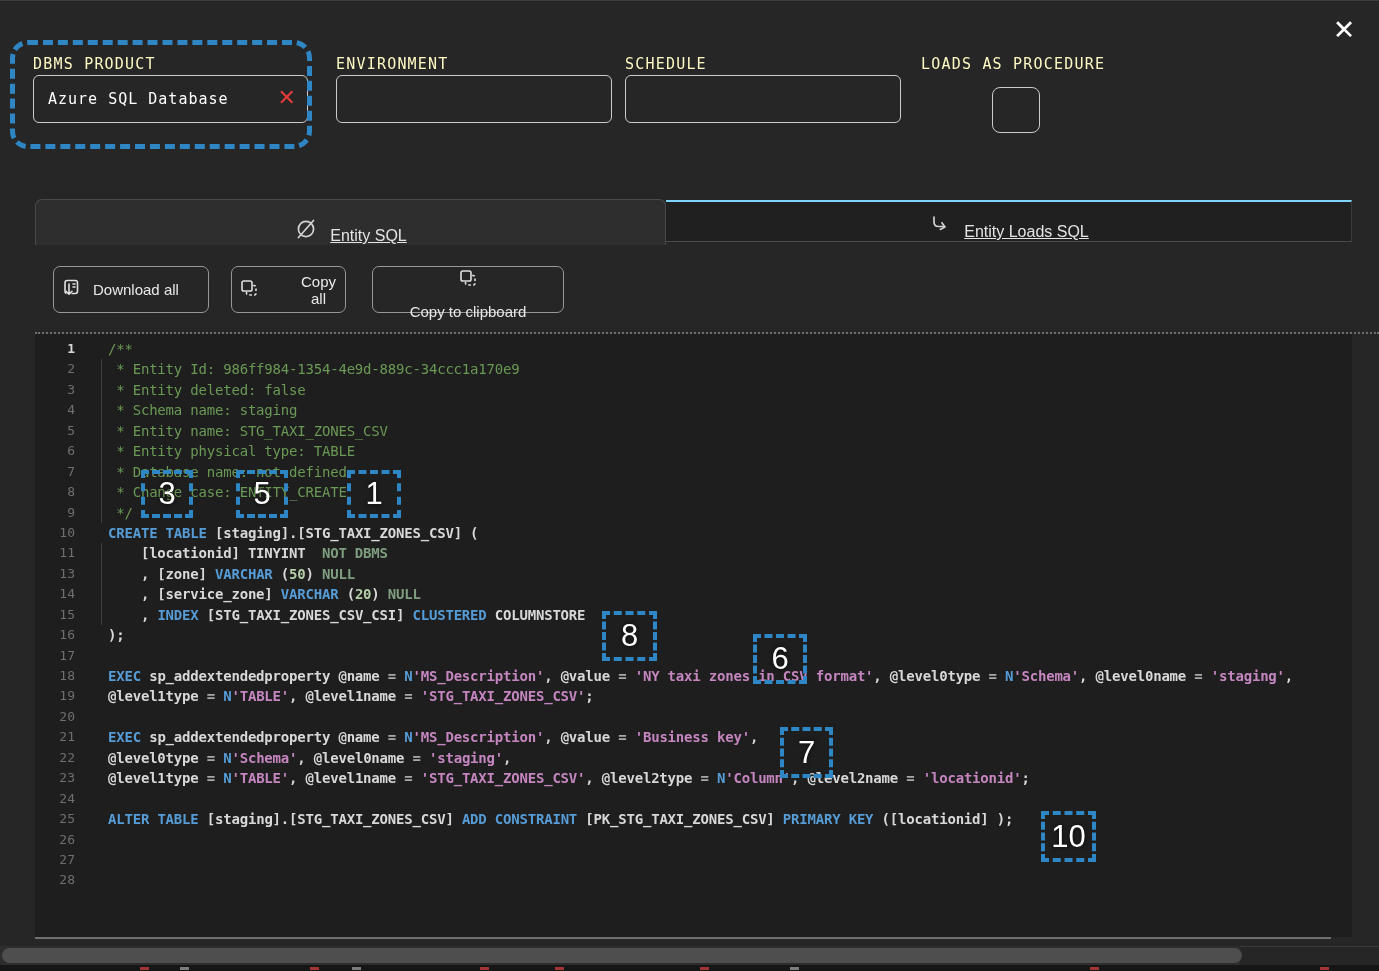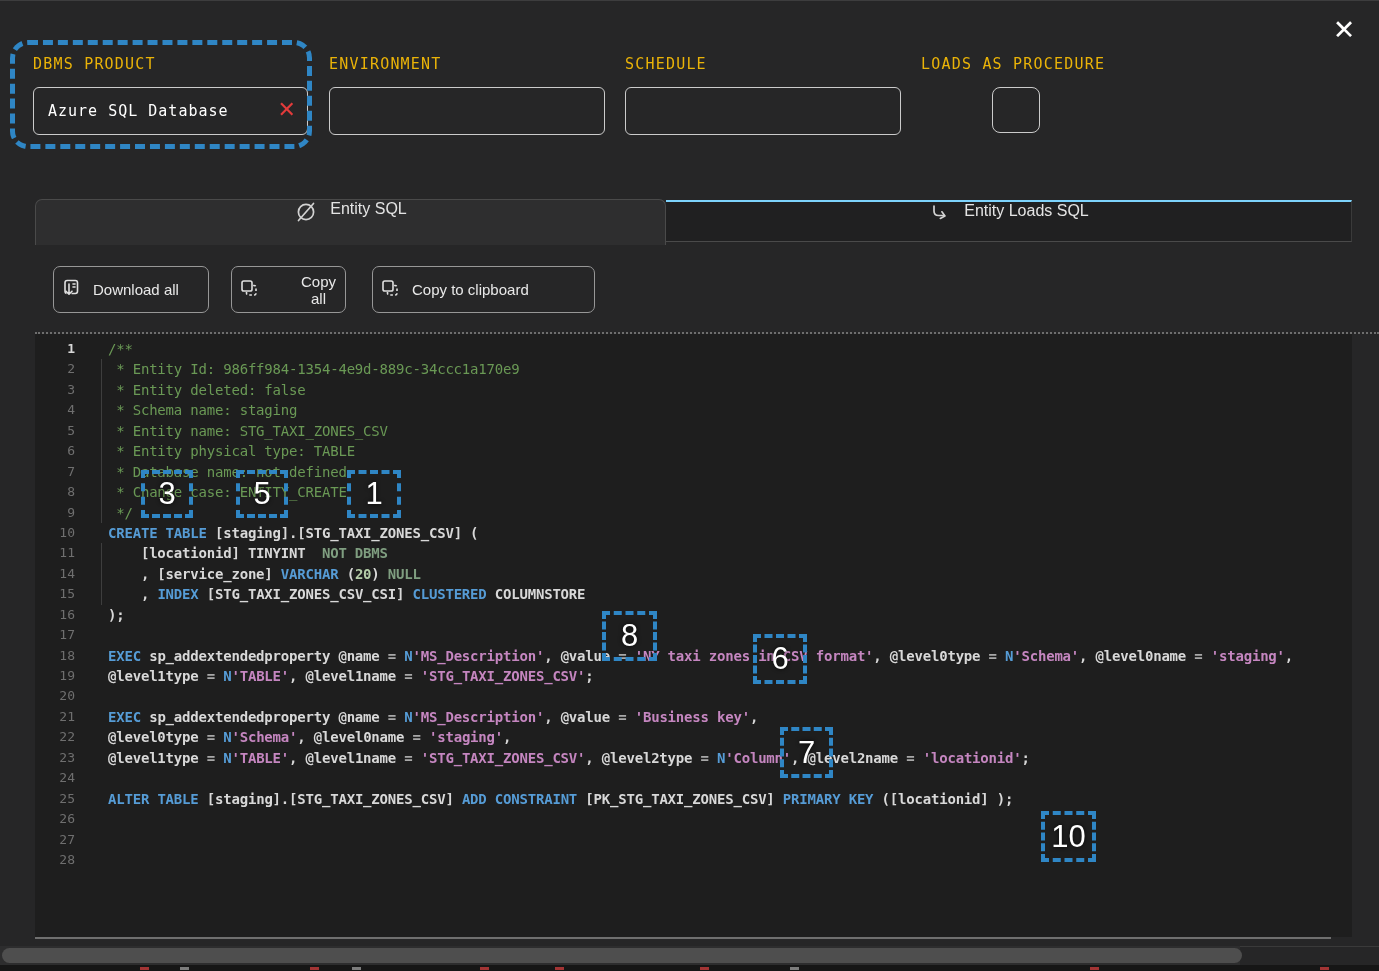--- a/index.html
+++ b/index.html
@@ -7,53 +7,53 @@
           font-family:"Liberation Sans",sans-serif;}
   .top-hairline{position:absolute;left:0;top:0;width:1379px;height:1px;background:#3d3d3e;}
 
   
   .close{position:absolute;left:1326px;top:12px;width:36px;height:36px;background:none;border:none;
          color:#fff;font-size:27px;font-weight:400;cursor:pointer;line-height:36px;text-align:center;
          font-family:"DejaVu Sans",sans-serif;padding:0;}
 
   
   .field{position:absolute;top:55px;}
-  .flabel{font-family:"DejaVu Sans Mono",monospace;font-size:15px;letter-spacing:1.2px;color:#eab308;
+  .flabel{font-family:"DejaVu Sans Mono",monospace;font-size:15px;letter-spacing:1.2px;color:#fef9c3;
           height:20px;}
-  .inputwrap{position:relative;margin-top:12px;}
+  .inputwrap{position:relative;}
   .tinput{box-sizing:border-box;height:48px;background:transparent;border:1.5px solid #cbcbcb;
           border-radius:6px;color:#fff;font-family:"DejaVu Sans Mono",monospace;font-size:15px;
           letter-spacing:1px;padding:0 34px 0 14px;outline:none;}
   .f-dbms{left:33px;}   .f-dbms .tinput{width:275px;}
-  .f-env{left:329px;}   .f-env .tinput{width:276px;padding-right:14px;}
+  .f-env{left:336px;}   .f-env .tinput{width:276px;padding-right:14px;}
   .f-sch{left:625px;}   .f-sch .tinput{width:276px;padding-right:14px;}
   .f-chk{left:921px;}
   .clear{position:absolute;right:12px;top:10px;color:#e23b3b;font-size:22px;font-weight:700;
          cursor:pointer;font-family:"DejaVu Sans",sans-serif;}
   .checkbox{box-sizing:border-box;margin-top:12px;margin-left:71px;width:48px;height:46px;
             border:1.5px solid #cbcbcb;border-radius:8px;cursor:pointer;}
 
   .dbms-highlight{position:absolute;left:10px;top:40px;width:302px;height:109px;border:5px dashed #2f86c5;
                   border-radius:18px;box-sizing:border-box;pointer-events:none;}
 
   
-  .tab{position:absolute;display:flex;align-items:flex-start;justify-content:center;gap:12px;
-       color:#e4e4e4;font-size:16px;cursor:pointer;box-sizing:border-box;}
+  .tab{position:absolute;display:flex;align-items:flex-end;justify-content:center;gap:12px;
+       color:#e4e4e4;font-size:16px;cursor:pointer;box-sizing:border-box;text-decoration:underline;}
   .tab-active{left:35px;top:199px;width:631px;height:46px;background:#2e2e2f;
               border:1px solid #4a4a4a;border-bottom:none;border-radius:7px 7px 0 0;z-index:2;}
   .tab-inactive{left:666px;top:200px;width:686px;height:42px;background:#202021;
                 border-top:2px solid #7dd3fc;border-right:1px solid #3a3a3a;
                 border-bottom:1px solid #4a4a4a;}
   .tabicon{flex:0 0 auto;}
 
   
   .tbtn{position:absolute;top:266px;height:47px;display:flex;align-items:center;gap:11px;
         background:#262627;border:1px solid #979797;border-radius:7px;color:#e8e8e8;
         font-family:"Liberation Sans",sans-serif;font-size:15px;padding:0 6px;cursor:pointer;box-sizing:border-box;}
-  .b1{left:53px;width:156px;} .b2{left:231px;width:115px;gap:38px;} .b3{left:372px;width:223px;}
+  .b1{left:53px;width:156px;} .b2{left:231px;width:115px;gap:38px;} .b3{left:372px;width:192px;flex-direction:column;}
 
   
   .code-top-dotted{position:absolute;left:35px;top:332px;width:1344px;height:0;
                    border-top:2px dotted #6e6e6e;}
   .codepanel{position:absolute;left:35px;top:334px;width:1317px;height:603px;background:#1e1e1e;
              overflow:hidden;padding-top:5px;box-sizing:border-box;}
   .line{position:relative;height:20.45px;line-height:20.45px;white-space:pre;display:flex;
         font-family:"DejaVu Sans Mono",monospace;font-size:14px;}
   .ln{flex:0 0 40px;text-align:right;color:#6f6f6f;font-size:13px;font-weight:400;}
   .ln.cur{color:#d8d8d8;font-weight:700;}
@@ -174,20 +174,21 @@
       <div class="line"><span class="ln">2</span><span class="guide"></span><span class="codetext"><span class="tok-c"> * Entity Id: 986ff984-1354-4e9d-889c-34ccc1a170e9</span></span></div>
       <div class="line"><span class="ln">3</span><span class="guide"></span><span class="codetext"><span class="tok-c"> * Entity deleted: false</span></span></div>
       <div class="line"><span class="ln">4</span><span class="guide"></span><span class="codetext"><span class="tok-c"> * Schema name: staging</span></span></div>
       <div class="line"><span class="ln">5</span><span class="guide"></span><span class="codetext"><span class="tok-c"> * Entity name: STG_TAXI_ZONES_CSV</span></span></div>
       <div class="line"><span class="ln">6</span><span class="guide"></span><span class="codetext"><span class="tok-c"> * Entity physical type: TABLE</span></span></div>
       <div class="line"><span class="ln">7</span><span class="guide"></span><span class="codetext"><span class="tok-c"> * Database name: not defined</span></span></div>
       <div class="line"><span class="ln">8</span><span class="guide"></span><span class="codetext"><span class="tok-c"> * Change case: ENTITY_CREATE</span></span></div>
       <div class="line"><span class="ln">9</span><span class="guide"></span><span class="codetext"><span class="tok-c"> */</span></span></div>
       <div class="line"><span class="ln">10</span><span class="codetext"><span class="tok-k">CREATE</span><span class="tok-w"> </span><span class="tok-k">TABLE</span><span class="tok-w"> [staging].[STG_TAXI_ZONES_CSV] (</span></span></div>
       <div class="line"><span class="ln">11</span><span class="guide"></span><span class="codetext"><span class="tok-w">    [locationid] TINYINT  </span><span class="tok-g">NOT DBMS</span></span></div>
+      <div class="line"><span class="ln">13</span><span class="guide"></span><span class="codetext"><span class="tok-w">    , [zone] </span><span class="tok-k">VARCHAR</span><span class="tok-w"> (</span><span class="tok-n">50</span><span class="tok-w">) </span><span class="tok-g">NULL</span></span></div>
       <div class="line"><span class="ln">14</span><span class="guide"></span><span class="codetext"><span class="tok-w">    , [service_zone] </span><span class="tok-k">VARCHAR</span><span class="tok-w"> (</span><span class="tok-n">20</span><span class="tok-w">) </span><span class="tok-g">NULL</span></span></div>
       <div class="line"><span class="ln">15</span><span class="guide"></span><span class="codetext"><span class="tok-w">    , </span><span class="tok-k">INDEX</span><span class="tok-w"> [STG_TAXI_ZONES_CSV_CSI] </span><span class="tok-k">CLUSTERED</span><span class="tok-w"> COLUMNSTORE</span></span></div>
       <div class="line"><span class="ln">16</span><span class="codetext"><span class="tok-w">);</span></span></div>
       <div class="line"><span class="ln">17</span><span class="codetext"></span></div>
       <div class="line"><span class="ln">18</span><span class="codetext"><span class="tok-k">EXEC</span><span class="tok-w"> sp_addextendedproperty @name </span><span class="tok-o">=</span><span class="tok-w"> </span><span class="tok-k">N</span><span class="tok-s">'MS_Description'</span><span class="tok-w">, @value </span><span class="tok-o">=</span><span class="tok-w"> </span><span class="tok-s">'NY taxi zones in CSV format'</span><span class="tok-w">, @level0type </span><span class="tok-o">=</span><span class="tok-w"> </span><span class="tok-k">N</span><span class="tok-s">'Schema'</span><span class="tok-w">, @level0name </span><span class="tok-o">=</span><span class="tok-w"> </span><span class="tok-s">'staging'</span><span class="tok-w">,</span></span></div>
       <div class="line"><span class="ln">19</span><span class="codetext"><span class="tok-w">@level1type </span><span class="tok-o">=</span><span class="tok-w"> </span><span class="tok-k">N</span><span class="tok-s">'TABLE'</span><span class="tok-w">, @level1name </span><span class="tok-o">=</span><span class="tok-w"> </span><span class="tok-s">'STG_TAXI_ZONES_CSV'</span><span class="tok-w">;</span></span></div>
       <div class="line"><span class="ln">20</span><span class="codetext"></span></div>
       <div class="line"><span class="ln">21</span><span class="codetext"><span class="tok-k">EXEC</span><span class="tok-w"> sp_addextendedproperty @name </span><span class="tok-o">=</span><span class="tok-w"> </span><span class="tok-k">N</span><span class="tok-s">'MS_Description'</span><span class="tok-w">, @value </span><span class="tok-o">=</span><span class="tok-w"> </span><span class="tok-s">'Business key'</span><span class="tok-w">,</span></span></div>
       <div class="line"><span class="ln">22</span><span class="codetext"><span class="tok-w">@level0type </span><span class="tok-o">=</span><span class="tok-w"> </span><span class="tok-k">N</span><span class="tok-s">'Schema'</span><span class="tok-w">, @level0name </span><span class="tok-o">=</span><span class="tok-w"> </span><span class="tok-s">'staging'</span><span class="tok-w">,</span></span></div>
       <div class="line"><span class="ln">23</span><span class="codetext"><span class="tok-w">@level1type </span><span class="tok-o">=</span><span class="tok-w"> </span><span class="tok-k">N</span><span class="tok-s">'TABLE'</span><span class="tok-w">, @level1name </span><span class="tok-o">=</span><span class="tok-w"> </span><span class="tok-s">'STG_TAXI_ZONES_CSV'</span><span class="tok-w">, @level2type </span><span class="tok-o">=</span><span class="tok-w"> </span><span class="tok-k">N</span><span class="tok-s">'Column'</span><span class="tok-w">, @level2name </span><span class="tok-o">=</span><span class="tok-w"> </span><span class="tok-s">'locationid'</span><span class="tok-w">;</span></span></div>

